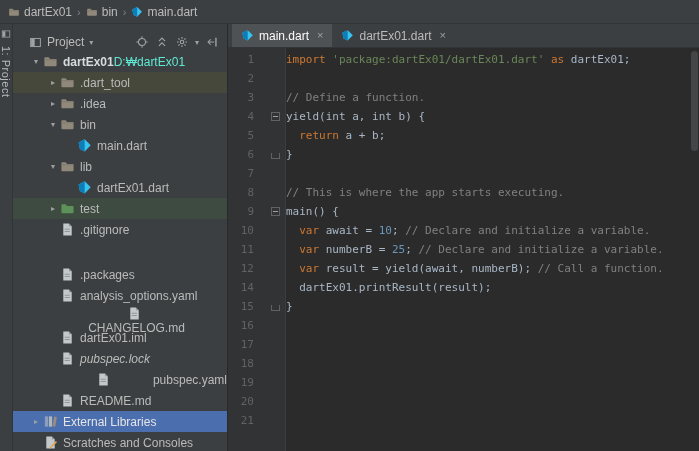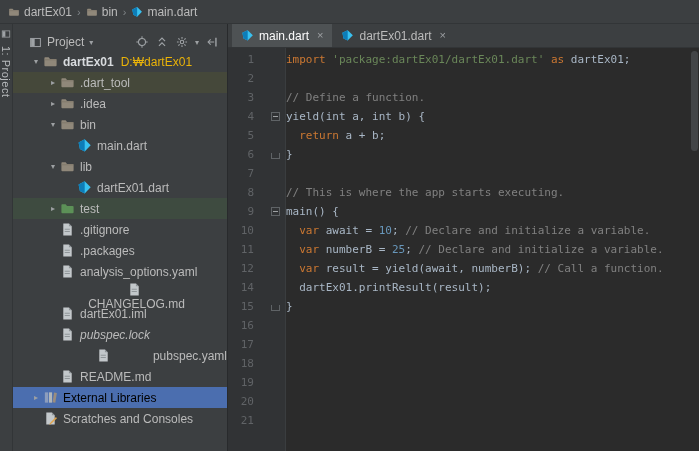--- a/index.html
+++ b/index.html
@@ -29,24 +29,24 @@
                   padding:0 8px 0 16px; color:#bbbbbb; font-size:12px; }
   .panel-title { display:flex; align-items:center; gap:5px; }
   .caret { font-size:8px; color:#9da0a3; }
   .panel-tools { margin-left:auto; display:flex; align-items:center; gap:6px; }
 
   .tree { flex:1; overflow:hidden; font-size:12px; color:#bbbbbb; padding-top:2px; }
   .tree-row { height:21px; display:flex; align-items:center; white-space:nowrap; }
   .tree-row .arrow { width:14px; flex:none; text-align:center; font-size:8px; color:#9da0a3; }
   .tree-row .svgicon { margin-right:5px; }
   .tlabel { color:#bbbbbb; }
-  .tdetail { color:#eab308; margin-left:7px; }
+  .tdetail { color:#5eead4; }
   .row-root .tlabel { font-weight:bold; color:#d8dbde; }
   .row-selected { background:#4b6eaf; }
-  .row-selected .tlabel { color:#000000; }
+  .row-selected .tlabel { color:#e5e5e5; }
   .row-test { background:#3e4b40; }
   .row-excluded { background:#45483a; }
 
   
   .editor { flex:1; min-width:0; display:flex; flex-direction:column; background:#2b2b2b; }
   .tabbar { height:24px; flex:none; background:#3c3f41; border-bottom:1px solid #323537;
             display:flex; align-items:stretch; padding-left:4px; }
   .tab { display:flex; align-items:center; gap:5px; padding:0 9px; font-size:12px;
          color:#bbbbbb; white-space:nowrap; }
   .tab.active { background:#4e5254; color:#fcfcfc; }
@@ -249,21 +249,21 @@
             </svg>
             <span class="tlabel">test</span>
           </div>
           <div class="tree-row" style="padding-left: 33px;">
             <span class="arrow"></span>
             <svg width="15" height="15" class="svgicon">
               <use href="#i-file"></use>
             </svg>
             <span class="tlabel">.gitignore</span>
           </div>
-          <div class="tree-row" style="padding-left: 33px;">
+          <div class="tree-row" style="padding-left: 33px; margin-top: 24px;">
             <span class="arrow"></span>
             <svg width="15" height="15" class="svgicon">
               <use href="#i-file"></use>
             </svg>
             <span class="tlabel">.packages</span>
           </div>
           <div class="tree-row" style="padding-left: 33px;">
             <span class="arrow"></span>
             <svg width="15" height="15" class="svgicon">
               <use href="#i-file"></use>

